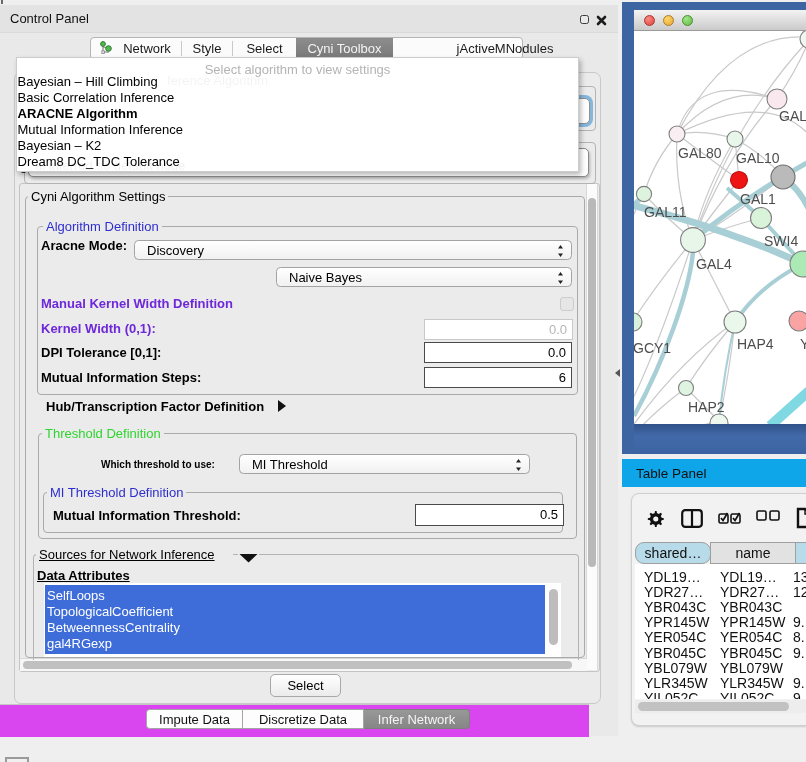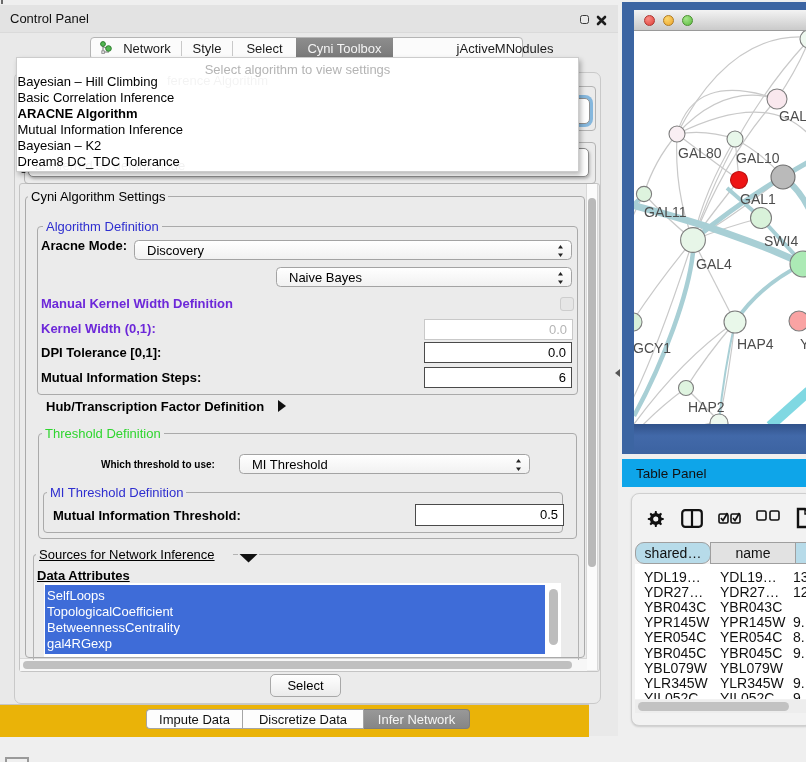--- a/index.html
+++ b/index.html
@@ -42,21 +42,21 @@
   #dd .hint{position:absolute;left:0;top:4px;width:100%;text-align:center;font-size:13px;color:#b4b4b4;}
   #dd .it{position:absolute;left:0.5px;font-size:13px;color:#000;white-space:nowrap;}
   
   #dlist{left:44px;top:578px;width:517px;height:74px;background:#ffffff;}
   #dblue{left:45px;top:579.5px;width:500px;height:69.5px;background:#3e6cd8;}
   #dblue div{position:absolute;left:2px;color:#fff;font-size:13px;white-space:nowrap;}
   #lthumb{left:549px;top:584px;width:9px;height:56px;background:#bdbdbd;border-radius:4.5px;}
   
   #apply{left:270px;top:669px;width:69px;height:21px;background:linear-gradient(#ffffff,#ebebeb);border:1px solid #a8a8a8;border-radius:5px;text-align:center;font-size:13px;line-height:21px;color:#000;}
   
-  #bstrip{left:0;top:699px;width:589px;height:32px;background:#eab308;border-top:1px solid #c6c6c6;}
+  #bstrip{left:0;top:699px;width:589px;height:32px;background:#d946ef;border-top:1px solid #c6c6c6;}
   .seg{position:absolute;top:4px;height:20px;font-size:13px;line-height:20px;text-align:center;color:#111;background:#fdfdfd;box-sizing:border-box;}
   
   #rwin{left:622px;top:2px;width:184px;height:452px;background:#3c65a2;}
   #bband{left:634px;top:424px;width:172px;height:30px;background:linear-gradient(#31528a,#4269a9 40%,#3c63a1);}
   #rtitle{left:12px;top:8px;width:172px;height:21px;background:linear-gradient(#f3f3f3,#cacaca);border-bottom:1px solid #9a9a9a;box-sizing:border-box;}
   .tl{position:absolute;top:4.5px;width:11px;height:11px;border-radius:50%;}
   #canvas{left:12px;top:29px;width:172px;height:393px;background:#ffffff;}
   #tpbar{left:622px;top:459px;width:184px;height:28px;background:#0ea5e9;}
   #tpbar .t{left:14px;top:7px;font-size:13.5px;color:#111;}
   #tbox{left:631px;top:493px;width:180px;height:231px;background:#f2f2f2;border:1px solid #cfcfcf;border-radius:8px;box-shadow:0 1px 2px rgba(0,0,0,0.15);}

